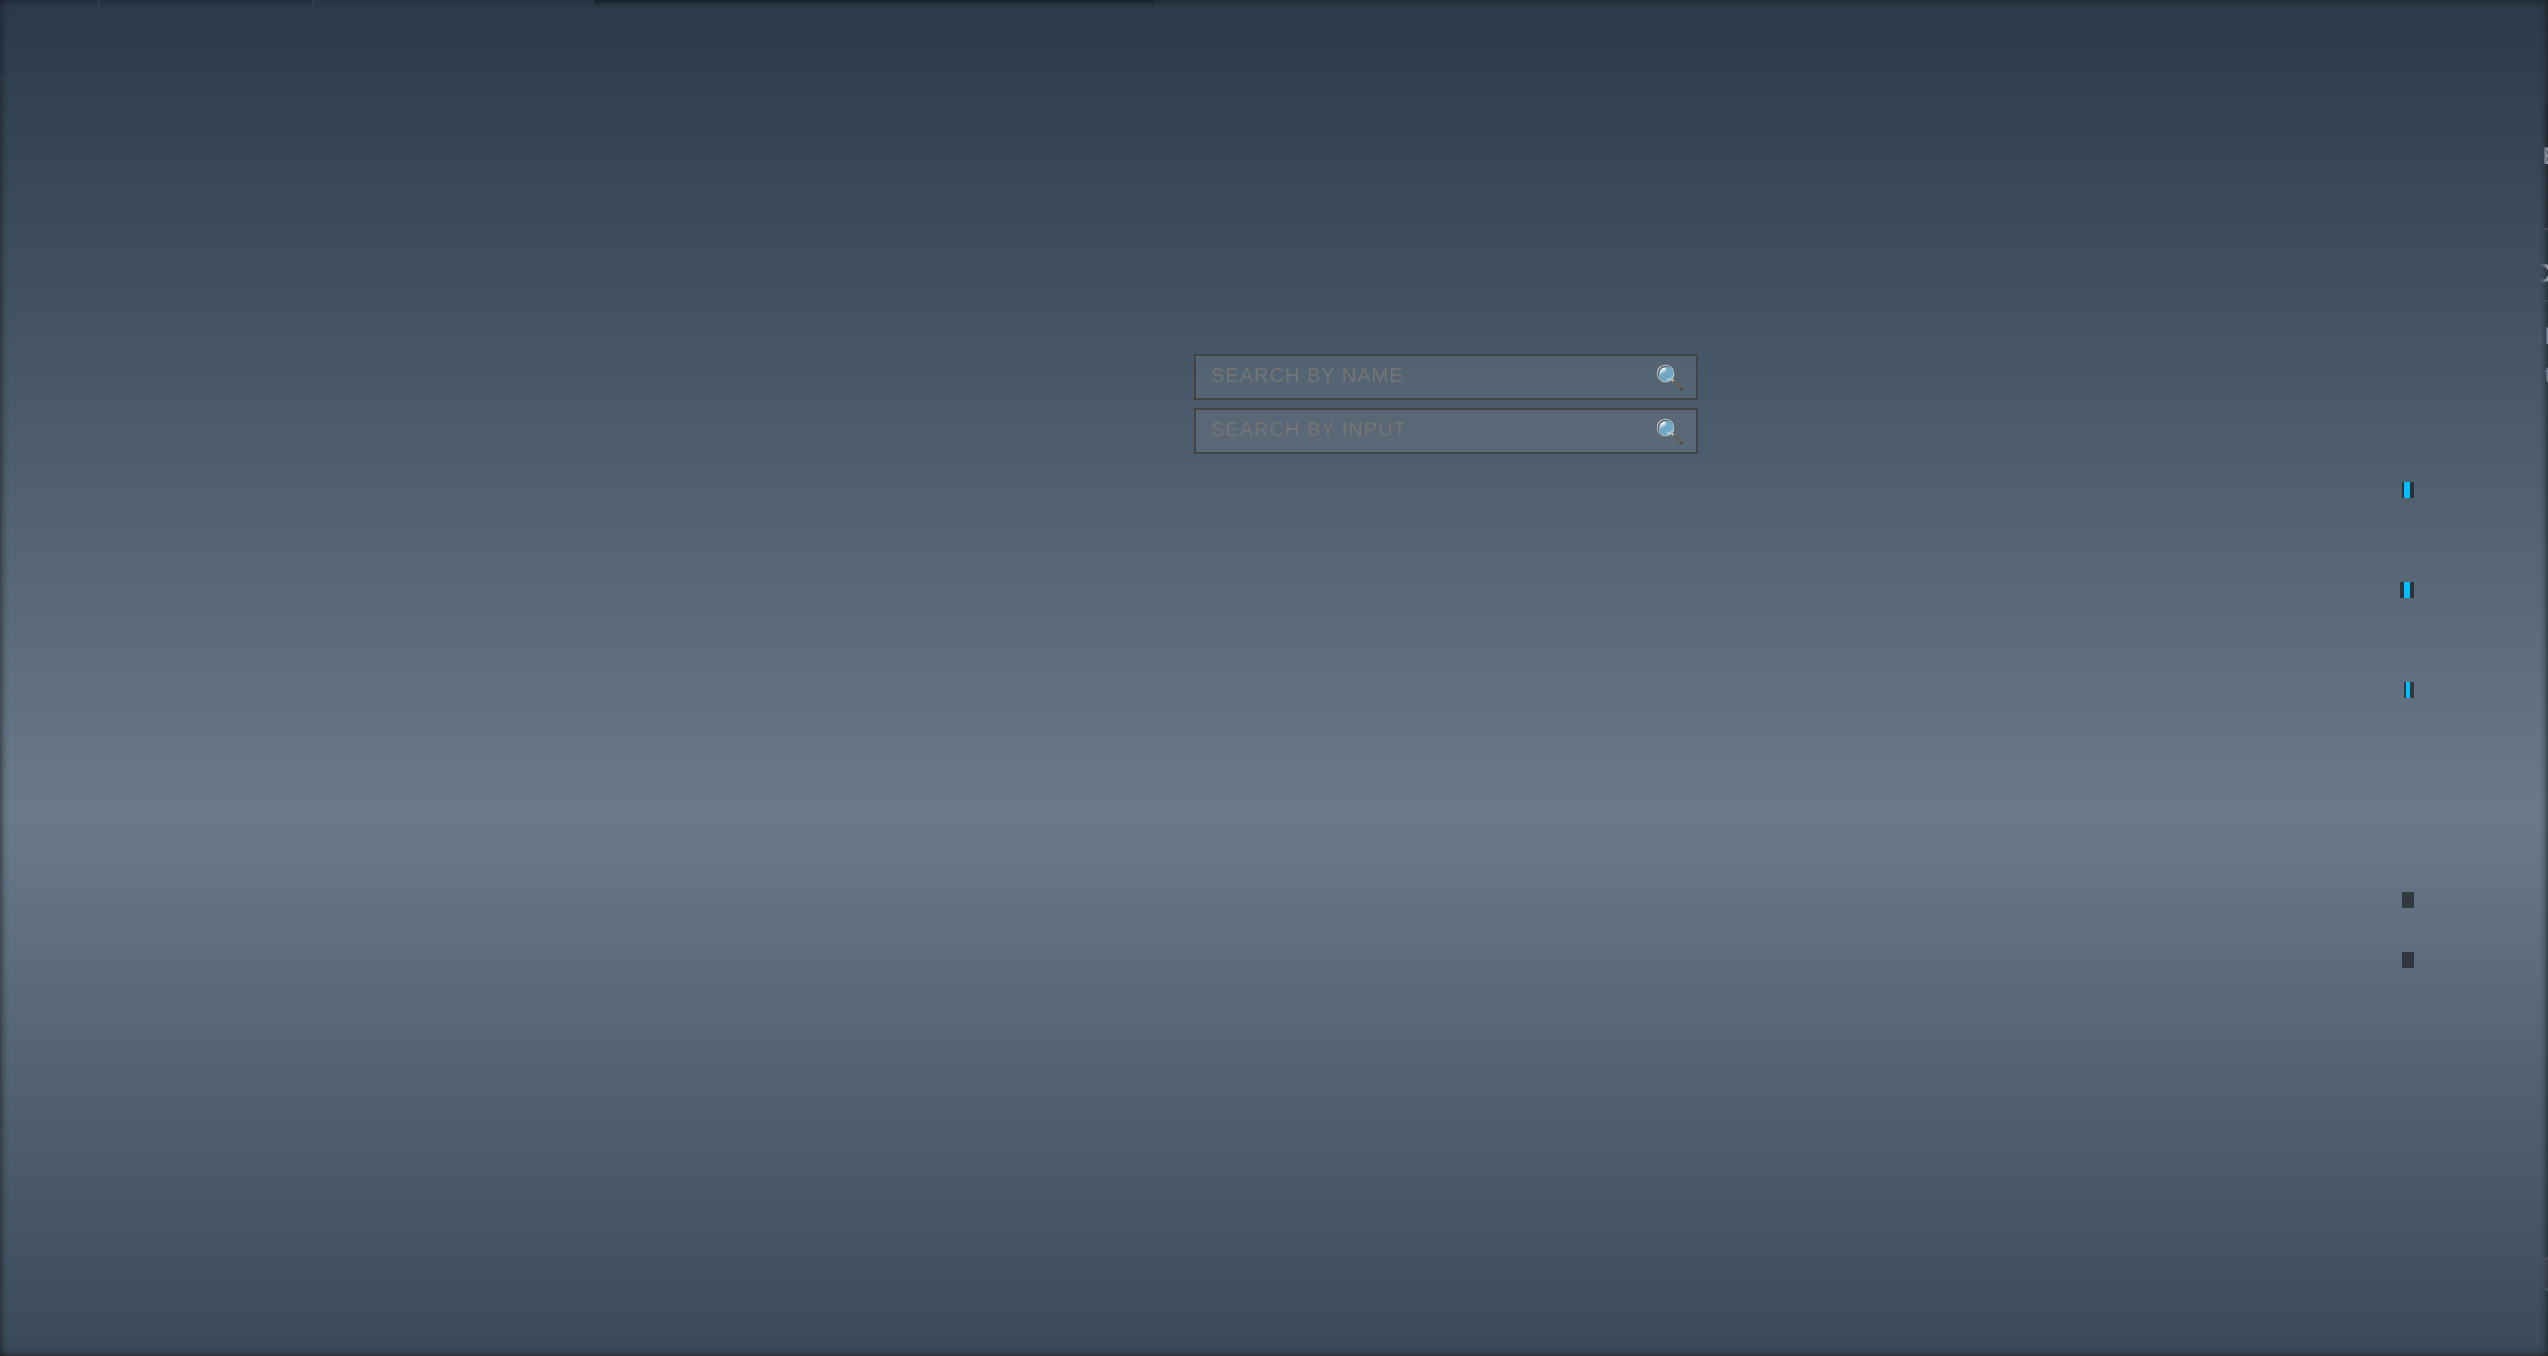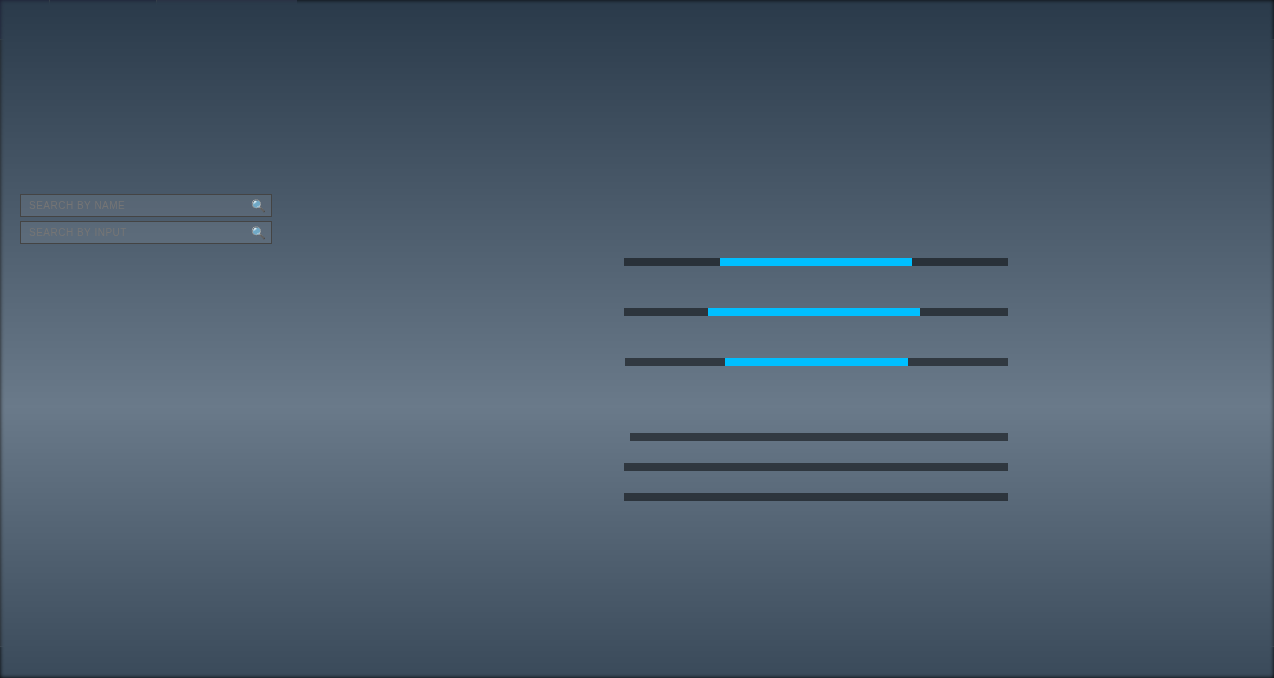--- a/index.html
+++ b/index.html
@@ -21,21 +21,21 @@
       filter: blur(2px);
       z-index: 0;
     }
 
     .main-container {
       position: relative;
       z-index: 1;
       width: 1274px;
       height: 678px;
       display: flex;
-      flex-direction: column;
+      flex-direction: row;
     }
 
     
     .top-bar {
       height: 40px;
       background: rgba(0,0,0,0.85);
       display: flex;
       align-items: stretch;
       border-bottom: 1px solid #333;
     }

